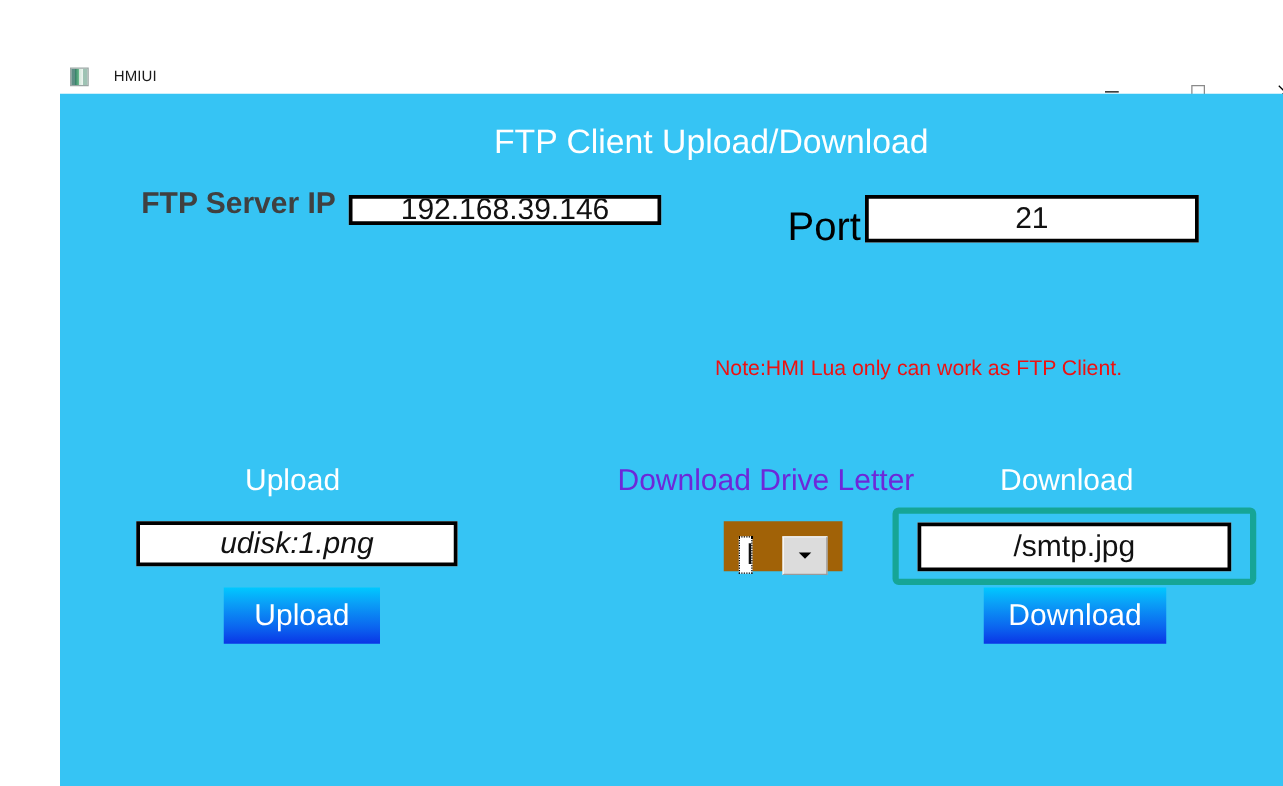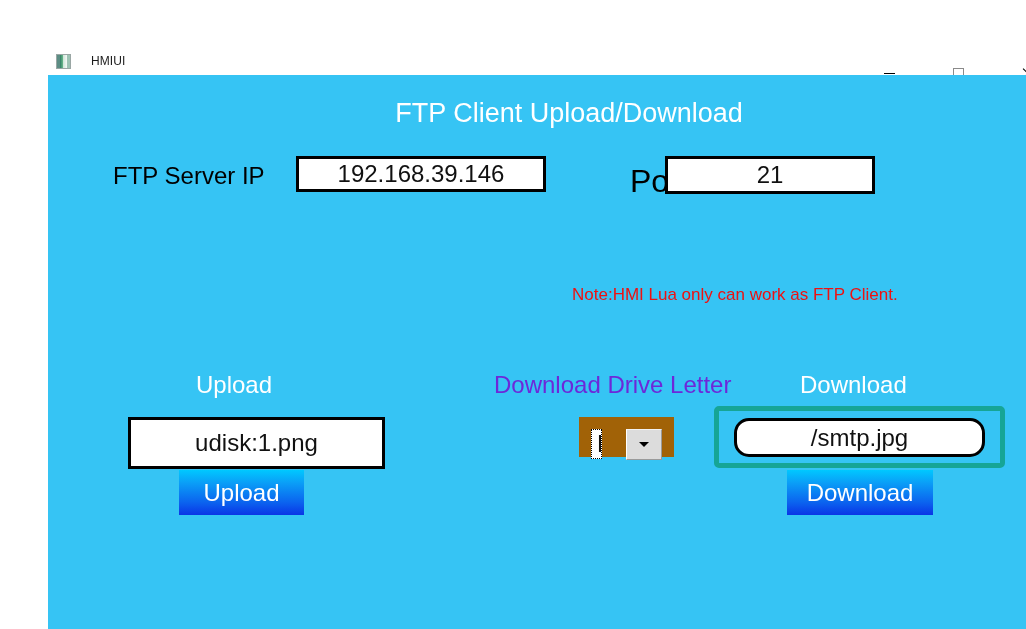--- a/index.html
+++ b/index.html
@@ -151,60 +151,61 @@
     text-align: center;
     font-size: 27px;
     color: #ffffff;
     white-space: nowrap;
   }
 
   
   #label-ftp-server-ip {
     position: absolute;
     left: 53px;
-    top: 75px;
-    font-size: 24px;
-    color: #000000;
-    white-space: nowrap;
+    top: 62px;
+    font-size: 24px;
+    color: #404040;
+    white-space: nowrap;
+    font-weight: bold;
   }
 
   .text-field {
     position: absolute;
     background: #ffffff;
     border: 3px solid #000000;
     display: flex;
     align-items: center;
     justify-content: center;
     font-size: 24px;
     color: #111111;
     white-space: nowrap;
     overflow: hidden;
   }
 
   #field-ftp-server-ip {
-    left: 236px;
+    left: 219px;
     top: 69px;
     width: 250px;
-    height: 36px;
+    height: 24px;
     text-align: center;
   }
 
   #label-port {
     position: absolute;
     left: 570px;
     top: 76px;
     font-size: 32px;
     color: #000000;
     white-space: nowrap;
   }
 
   #field-port {
-    left: 605px;
+    left: 632px;
     top: 69px;
-    width: 210px;
+    width: 267px;
     height: 38px;
     text-align: right;
   }
 
   
   #note-block {
     position: absolute;
     left: 500px;
     top: 180px;
     width: 525px;
@@ -237,24 +238,25 @@
     position: absolute;
     left: 740px;
     top: 284px;
     font-size: 24px;
     color: #ffffff;
     white-space: nowrap;
   }
 
   
   #field-upload-path {
-    left: 68px;
+    left: 49px;
     top: 330px;
     width: 257px;
-    height: 52px;
+    height: 36px;
+    font-style: italic;
   }
 
   .action-button {
     position: absolute;
     background: linear-gradient(180deg, #00c8ff 0%, #0a9ff7 28%, #0b63ef 72%, #0a35e6 100%);
     border: none;
     display: flex;
     align-items: center;
     justify-content: center;
     font-family: "Liberation Sans", sans-serif;
@@ -327,21 +329,20 @@
     border: 5px solid #16a596;
     border-radius: 5px;
     background: transparent;
   }
 
   #field-download-path {
     left: 674px;
     top: 331px;
     width: 251px;
     height: 39px;
-    border-radius: 15px;
   }
 
   #button-download {
     left: 727px;
     top: 383px;
     width: 146px;
     height: 45px;
   }
 </style>
 </head>

